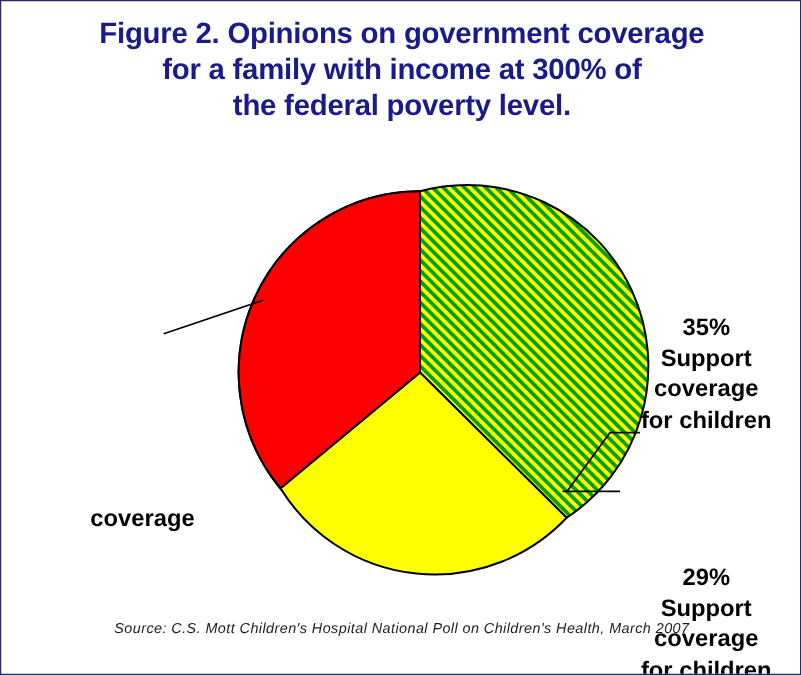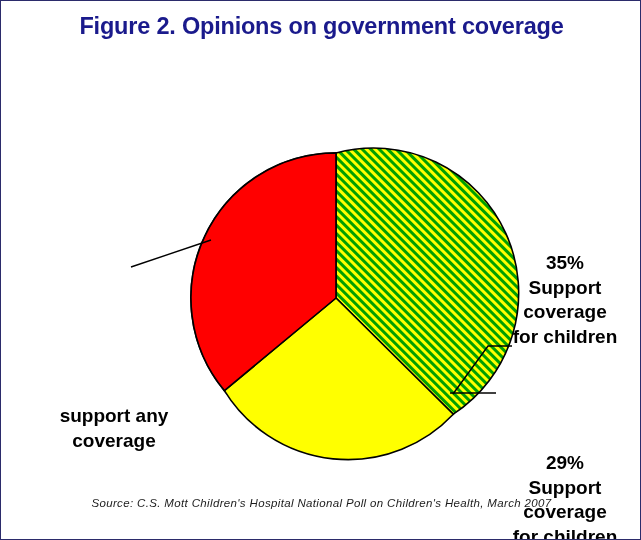--- a/index.html
+++ b/index.html
@@ -96,20 +96,22 @@
     white-space: nowrap;
   }
 </style>
 </head>
 <body>
 
 <div id="page">
 
   <div id="title">
     <span class="tline">Figure 2. Opinions on government coverage</span>
+    <span class="tline">for a family with income at 300% of</span>
+    <span class="tline">the federal poverty level.</span>
   </div>
 
   <div id="chart-area">
     <svg id="pie-svg" width="641" height="360" viewBox="0 0 641 360">
       <defs>
         <pattern id="greenHatch" width="6" height="6" patternUnits="userSpaceOnUse" patternTransform="rotate(-45)">
           <rect width="6" height="6" fill="#ffff00"></rect>
           <rect width="3" height="6" fill="#00a000"></rect>
         </pattern>
       </defs>
@@ -138,20 +140,19 @@
 
     <div class="callout" id="label-children">
       <span class="cl">29%</span>
       <span class="cl">Support</span>
       <span class="cl">coverage</span>
       <span class="cl">for children</span>
 
     </div>
 
     <div class="callout" id="label-none">
-      <span class="cl">support any</span>
       <span class="cl">coverage</span>
     </div>
   </div>
 
   <div id="source">Source: C.S. Mott Children's Hospital National Poll on Children's Health, March 2007</div>
 
 </div>
 
 </body></html>

